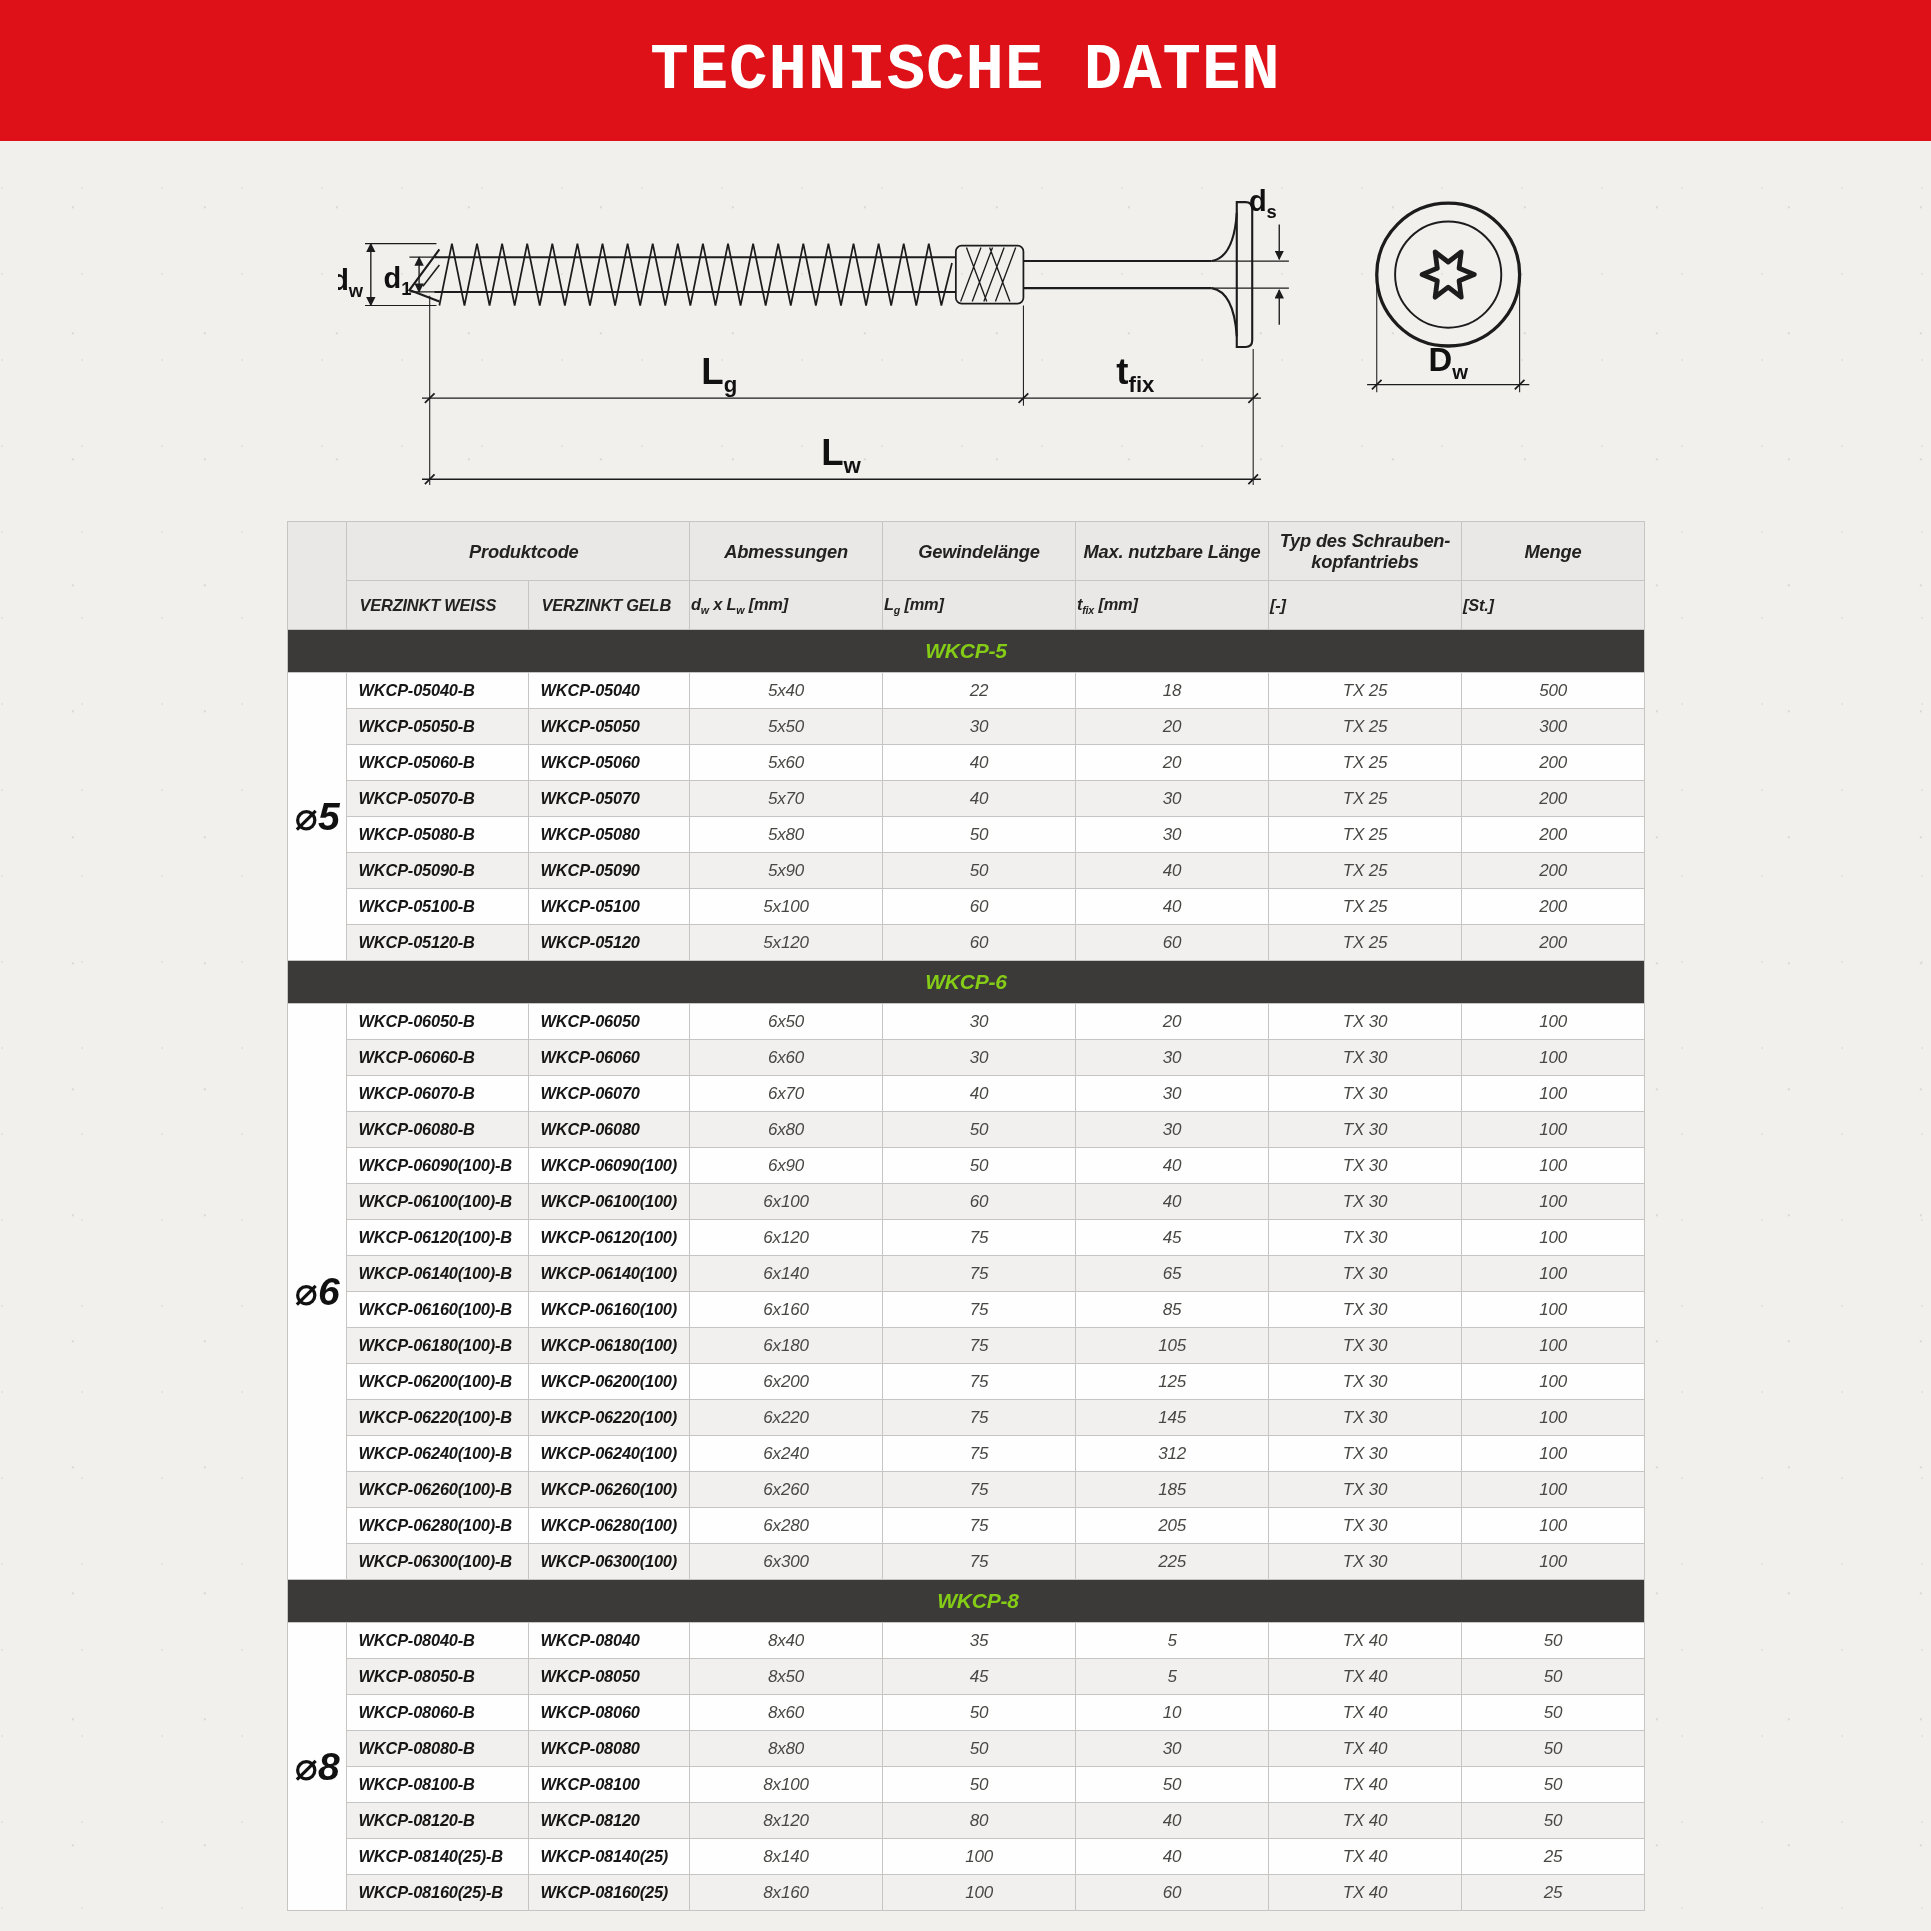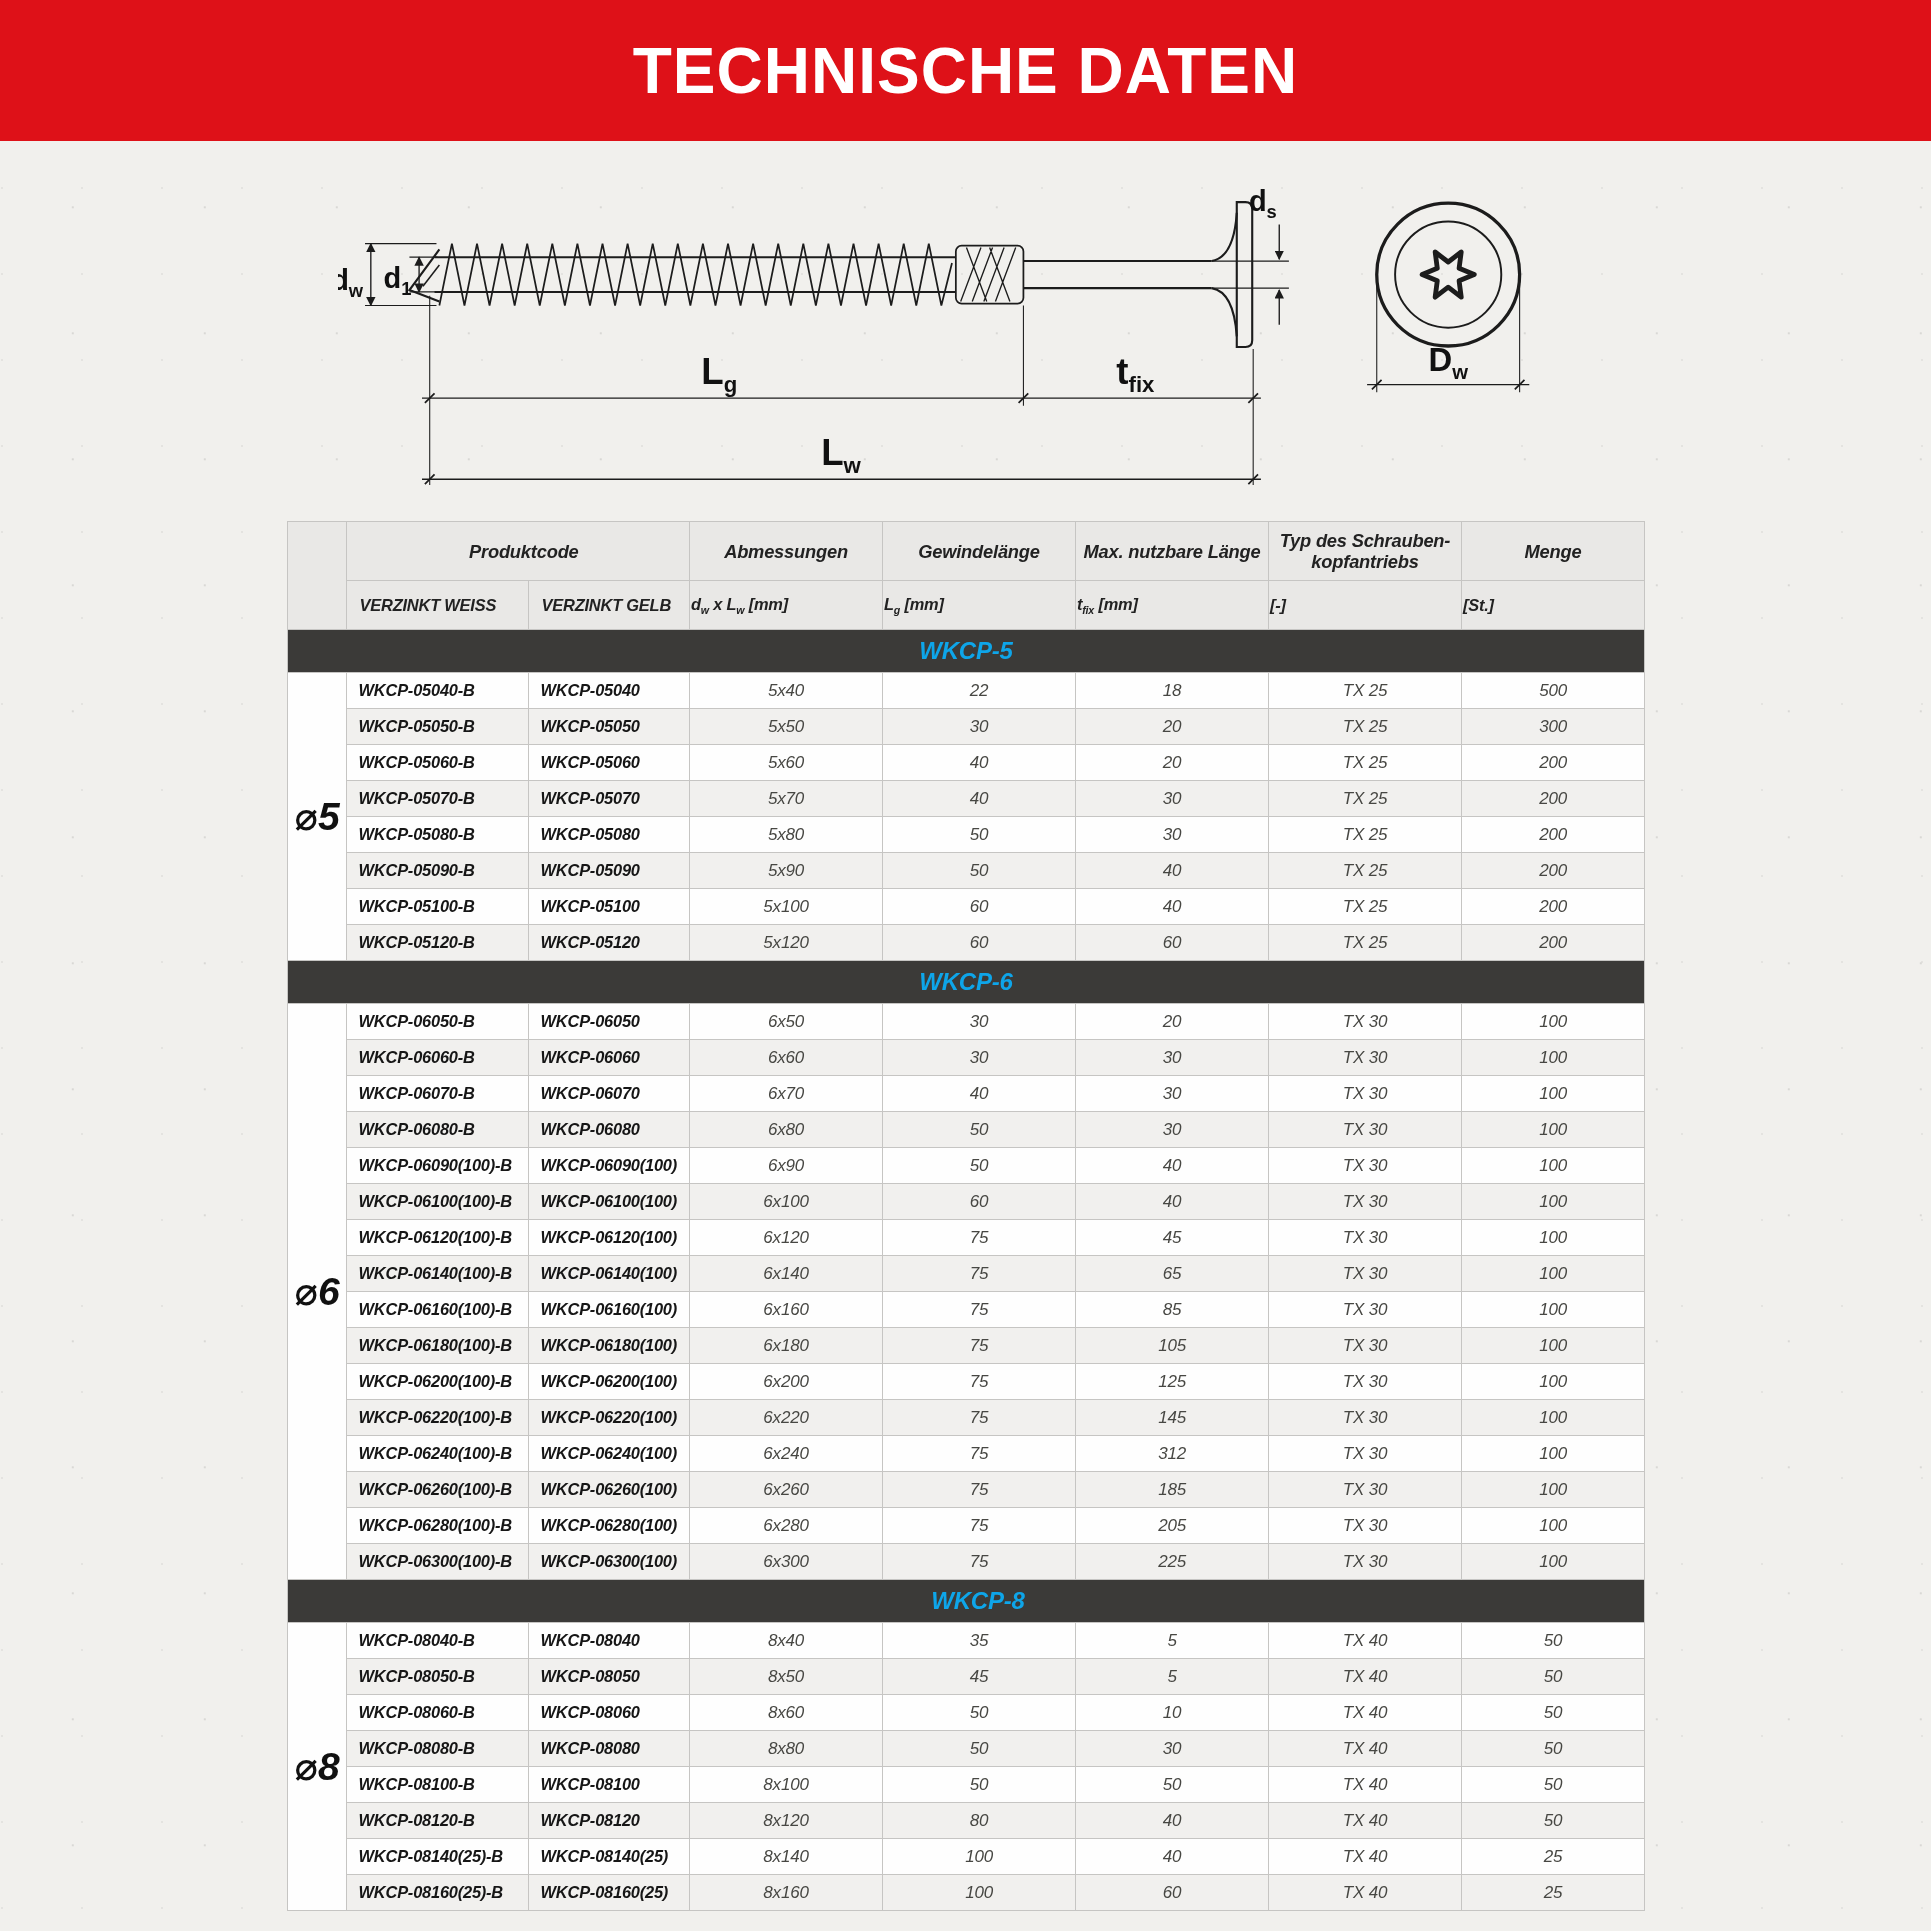--- a/index.html
+++ b/index.html
@@ -12,21 +12,21 @@
       radial-gradient(#d9d8d5 1px, transparent 1.3px),
       radial-gradient(#e4e3e0 1px, transparent 1.2px);
     background-size:132px 126px, 80px 86px;
     background-position:6.8px 18.3px, 42px 59px;
     font-family:"Liberation Sans","DejaVu Sans",sans-serif;
   }
   
   .banner{
     width:1931px;height:141px;
     background:#de1118;
-    display:flex;align-items:center;justify-content:center;
+    display:flex;align-items:center;justify-content:center;font-family:Liberation Mono, monospace;
   }
   .banner h1{
     margin:0;color:#ffffff;font-size:64px;font-weight:700;
     letter-spacing:1px;
   }
   
   .drawing{margin:7.7px 0 5.8px 338px;width:1255px;height:367px;}
   .drawing svg{display:block;}
   .ink{stroke:#1c1c1c;fill:none;}
   .dimtext{fill:#111;font-weight:700;font-family:"Liberation Sans","DejaVu Sans",sans-serif;}
@@ -45,22 +45,22 @@
   thead th{background:#e9e8e6;font-weight:700;color:#222;}
   tr.h1 th{height:56px;font-size:18.3px;text-align:center;line-height:1.15;}
   tr.h2 th{height:46px;font-size:16.4px;text-align:left;}
   th.left, th.leftsub{text-align:left;padding-left:12.6px;}
   sub{font-size:10.6px;}
   tbody td{height:35px;font-size:17px;text-align:center;color:#474743;padding:0;}
   tr.even td{background:#fefefe;}
   tr.alt td{background:#f1f0ee;}
   td.c0, td.c1{text-align:left;padding-left:11.6px;font-weight:700;color:#161616;font-size:16.4px;}
   td.bar{
-    background:#3b3a38;color:#0ea5e9;height:42px;
-    font-weight:700;font-size:24px;text-align:center;
+    background:#3b3a38;color:#84cc16;height:42px;
+    font-weight:700;font-size:21px;text-align:center;
     border-left:1.9px solid #3b3a38;border-right:1.9px solid #3b3a38;
   }
   td.group{
     background:#fcfcfb;text-align:center;vertical-align:middle;
     font-weight:700;font-size:39px;color:#111;
     padding:0;
   }
 </style>
 </head>
 <body>

